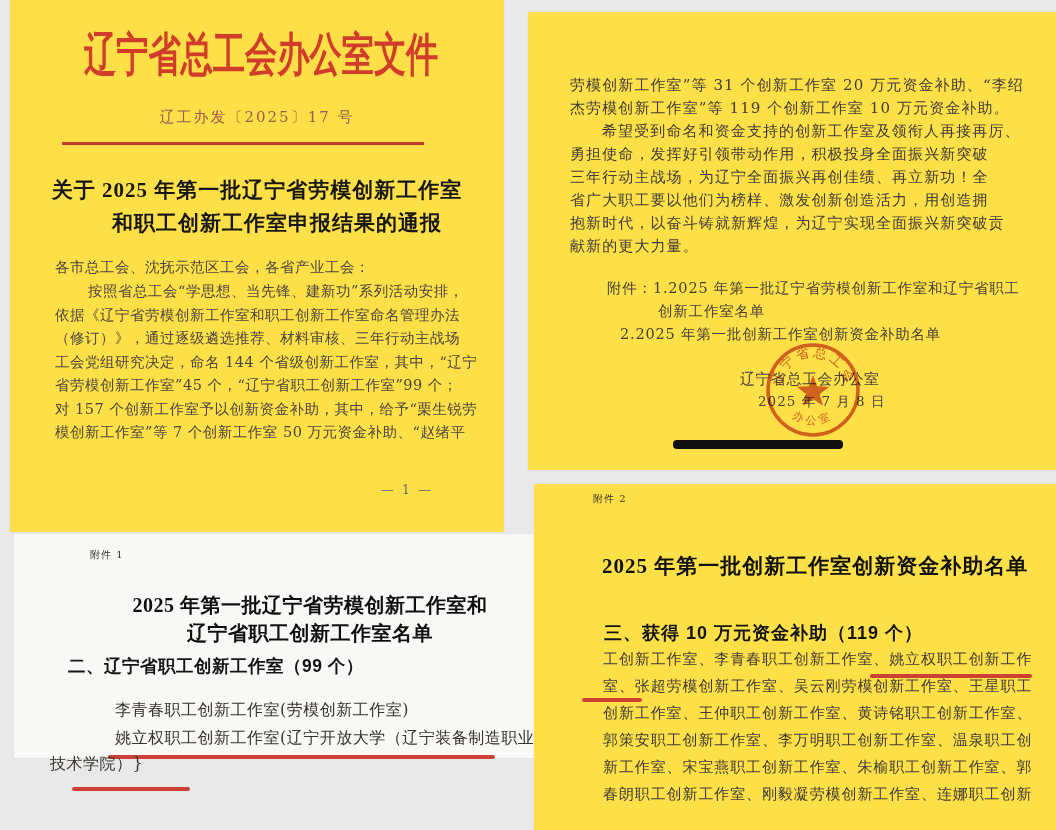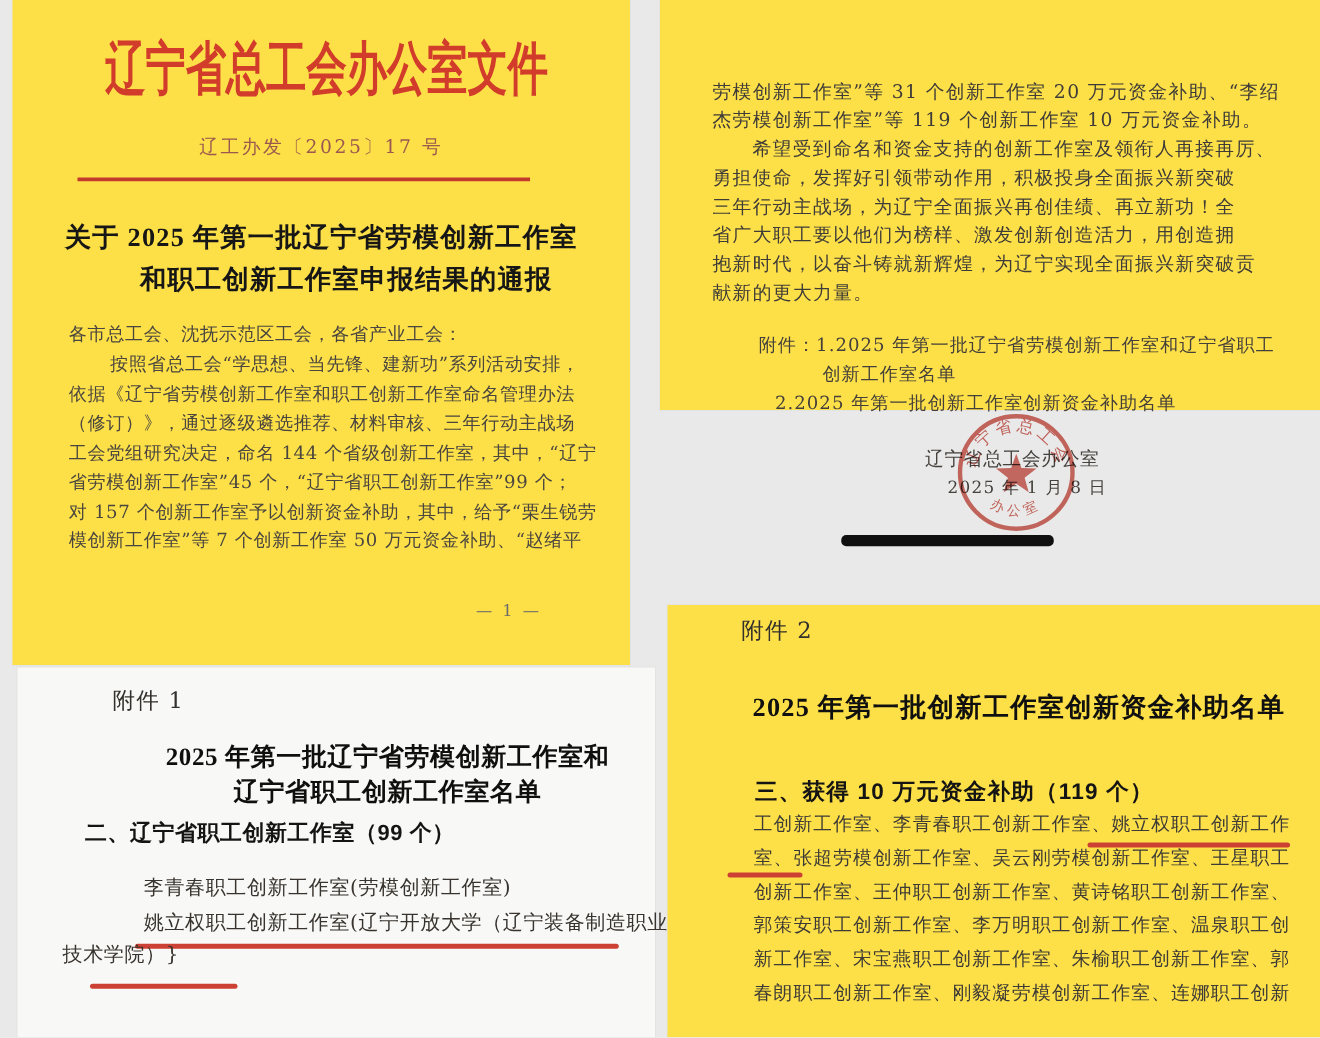--- a/index.html
+++ b/index.html
@@ -1,42 +1,42 @@
 <!DOCTYPE html>
 <html><head>
 <meta charset="utf-8">
 <style>
   html,body{margin:0;padding:0;background:#e9e9e9;}
   .canvas{position:relative;width:1056px;height:830px;background:#e9e9e9;overflow:hidden;
           font-family:"DejaVu Serif",serif;}
   .page{position:absolute;background:#fde047;box-shadow:0 0 0 1px rgba(0,0,0,.02);}
   .p1{left:10px;top:0;width:494px;height:532px;}
-  .p2{left:528px;top:0;width:528px;height:328px;}
-  .p3{left:14px;top:534px;width:510px;height:296px;background:#f8f8f6;}
+  .p2{left:528px;top:12px;width:528px;height:458px;}
+  .p3{left:14px;top:534px;width:510px;height:224px;background:#f8f8f6;padding-left:36px;}
   .p4{left:534px;top:484px;width:522px;height:346px;}
   .abs{position:absolute;white-space:nowrap;}
   
   .masthead{left:0;right:0;top:24px;text-align:center;font-size:46px;font-weight:900;
             color:#d23c2b;transform:scaleX(.70);transform-origin:50% 50%;
             font-family:"Liberation Serif",serif;letter-spacing:0px;}
   .docnum{left:0;right:0;top:108px;text-align:center;font-size:15px;color:#9a584e;letter-spacing:2px;}
   .redrule{left:52px;top:142px;width:362px;height:3px;background:#c33a2c;}
   .doctitle{left:0;right:0;text-align:center;font-size:21px;font-weight:700;color:#161616;
             letter-spacing:1px;font-family:"Liberation Serif",serif;}
   .b1{font-size:14.5px;color:#4a453f;letter-spacing:.5px;}
   .pageno{left:352px;top:482px;width:90px;text-align:center;font-size:13px;color:#6b6b6b;letter-spacing:2px;}
   
   .b2{font-size:15px;color:#3f3b38;letter-spacing:1.1px;}
   .att{font-size:14.5px;color:#443f3a;letter-spacing:.8px;}
   .signer{left:212px;top:358px;font-size:15px;color:#45413d;letter-spacing:.5px;}
   .sdate{left:230px;top:381px;font-size:13.5px;color:#45413d;letter-spacing:1px;}
   .stamp{left:225px;top:318px;width:120px;height:120px;mix-blend-mode:multiply;opacity:.92;}
   .redact{left:145px;top:428px;width:170px;height:9px;background:#101010;border-radius:4px;}
   
-  .attlabel{font-size:18px;color:#33302c;letter-spacing:1px;}
+  .attlabel{font-size:10px;color:#33302c;letter-spacing:1px;}
   .a1title{left:80px;width:432px;text-align:center;font-size:20px;font-weight:700;color:#0f0f0f;
            letter-spacing:.5px;font-family:"Liberation Serif",serif;}
   .secthead{font-weight:700;color:#141414;font-family:"Liberation Sans",sans-serif;}
   .item{font-size:16px;color:#37332e;letter-spacing:.5px;}
   .uline{height:4px;background:#cd4034;border-radius:2px;}
   
   .a2title{font-size:21px;font-weight:700;color:#101010;letter-spacing:1px;
            font-family:"Liberation Serif",serif;}
   .b4{font-size:15px;color:#3e3a36;letter-spacing:.9px;}
 </style>
@@ -70,21 +70,21 @@
     <div class="abs b2" style="left:42px;top:156px;">三年行动主战场，为辽宁全面振兴再创佳绩、再立新功！全</div>
     <div class="abs b2" style="left:42px;top:179px;">省广大职工要以他们为榜样、激发创新创造活力，用创造拥</div>
     <div class="abs b2" style="left:42px;top:202px;">抱新时代，以奋斗铸就新辉煌，为辽宁实现全面振兴新突破贡</div>
     <div class="abs b2" style="left:42px;top:225px;">献新的更大力量。</div>
 
     <div class="abs att" style="left:79px;top:267px;">附件：1.2025 年第一批辽宁省劳模创新工作室和辽宁省职工</div>
     <div class="abs att" style="left:130px;top:290px;">创新工作室名单</div>
     <div class="abs att" style="left:92px;top:313px;">2.2025 年第一批创新工作室创新资金补助名单</div>
 
     <div class="abs signer">辽宁省总工会办公室</div>
-    <div class="abs sdate">2025 年 1 月 8 日</div>
+    <div class="abs sdate">2025 年 7 月 8 日</div>
 
     <svg class="abs stamp" viewBox="0 0 120 120">
       <circle cx="60" cy="60" r="45" fill="none" stroke="#c94f43" stroke-width="3.5" opacity="0.9"></circle>
       <polygon fill="#c94f43" opacity="0.88" points="60,45 64.1,56.3 76.2,56.8 66.7,64.2 70.0,75.8 60,69 50.0,75.8 53.3,64.2 43.8,56.8 55.9,56.3"></polygon>
       <defs>
         <path id="arcTop" d="M 27 60 A 33 33 0 1 1 93 60"></path>
         <path id="arcBot" d="M 30 76 A 34 34 0 0 0 90 76"></path>
       </defs>
       <text font-size="13" fill="#c94f43" letter-spacing="3" opacity="0.92" font-family="'DejaVu Serif',serif">
         <textPath href="#arcTop" startOffset="50%" text-anchor="middle">辽宁省总工会</textPath>

